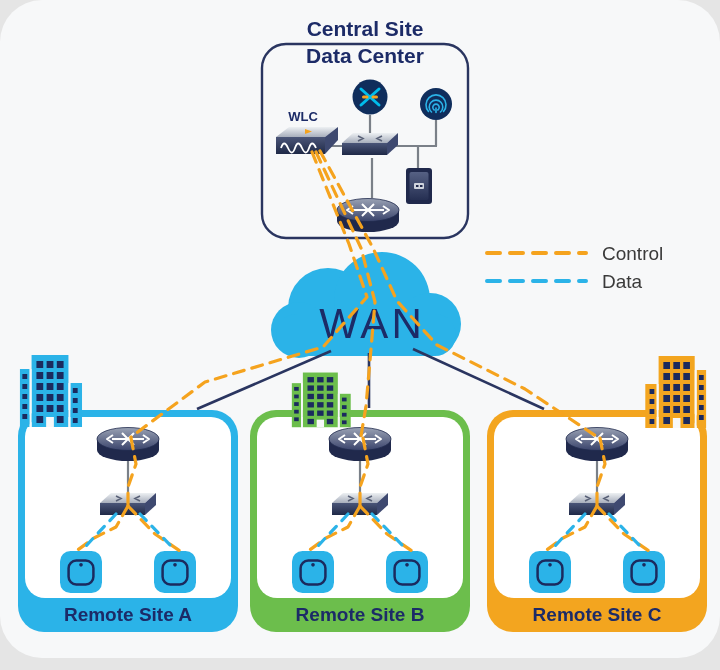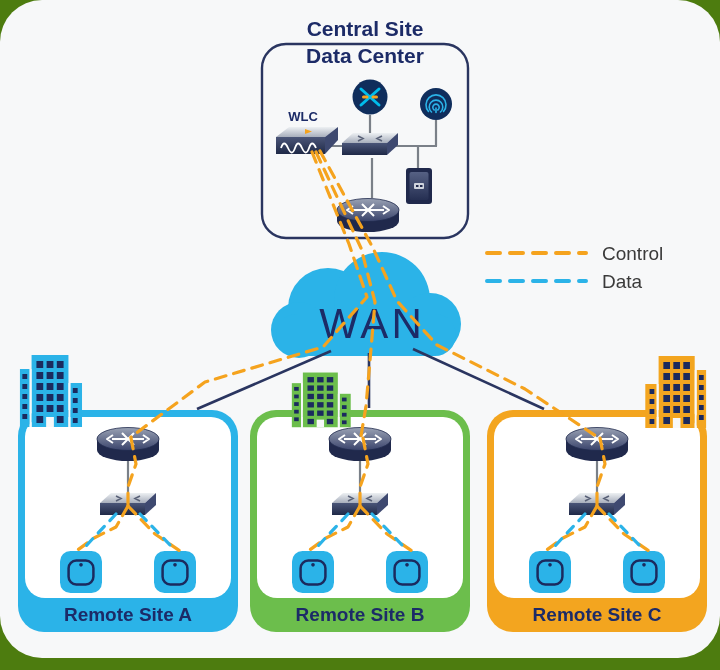--- a/index.html
+++ b/index.html
@@ -1,16 +1,16 @@
 <!DOCTYPE html>
 <html><head>
 <meta charset="utf-8">
 <style>
   html,body{margin:0;padding:0;background:#7F8384;}
-  .frame{position:relative;width:720px;height:670px;background:#4d7c0f;overflow:hidden;
+  .frame{position:relative;width:720px;height:670px;background:#e5e5e5;overflow:hidden;
          font-family:"Liberation Sans",sans-serif;}
   svg{display:block;}
   text{font-family:"Liberation Sans",sans-serif;}
   .title   {font-size:21px;font-weight:bold;fill:#1C2B67;}
   .wlc-lbl {font-size:13px;font-weight:bold;fill:#1C2B67;}
   .wan-lbl {font-size:42px;fill:#1C2B67;letter-spacing:3px;}
   .site-lbl{font-size:19px;font-weight:bold;fill:#1C2B67;}
   .leg-lbl {font-size:19px;fill:#3A3A3A;}
   .box-central{fill:none;stroke:#2A3560;stroke-width:2.4;}
   .site-inner{fill:#FFFFFF;}

